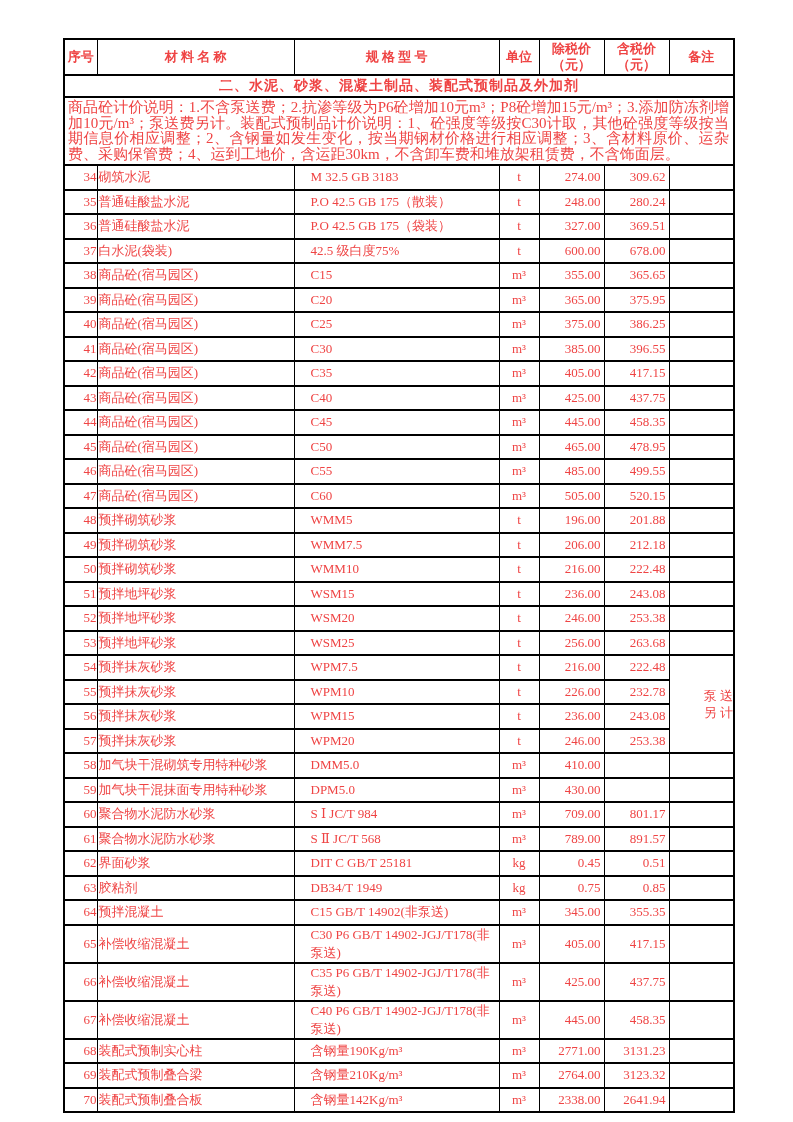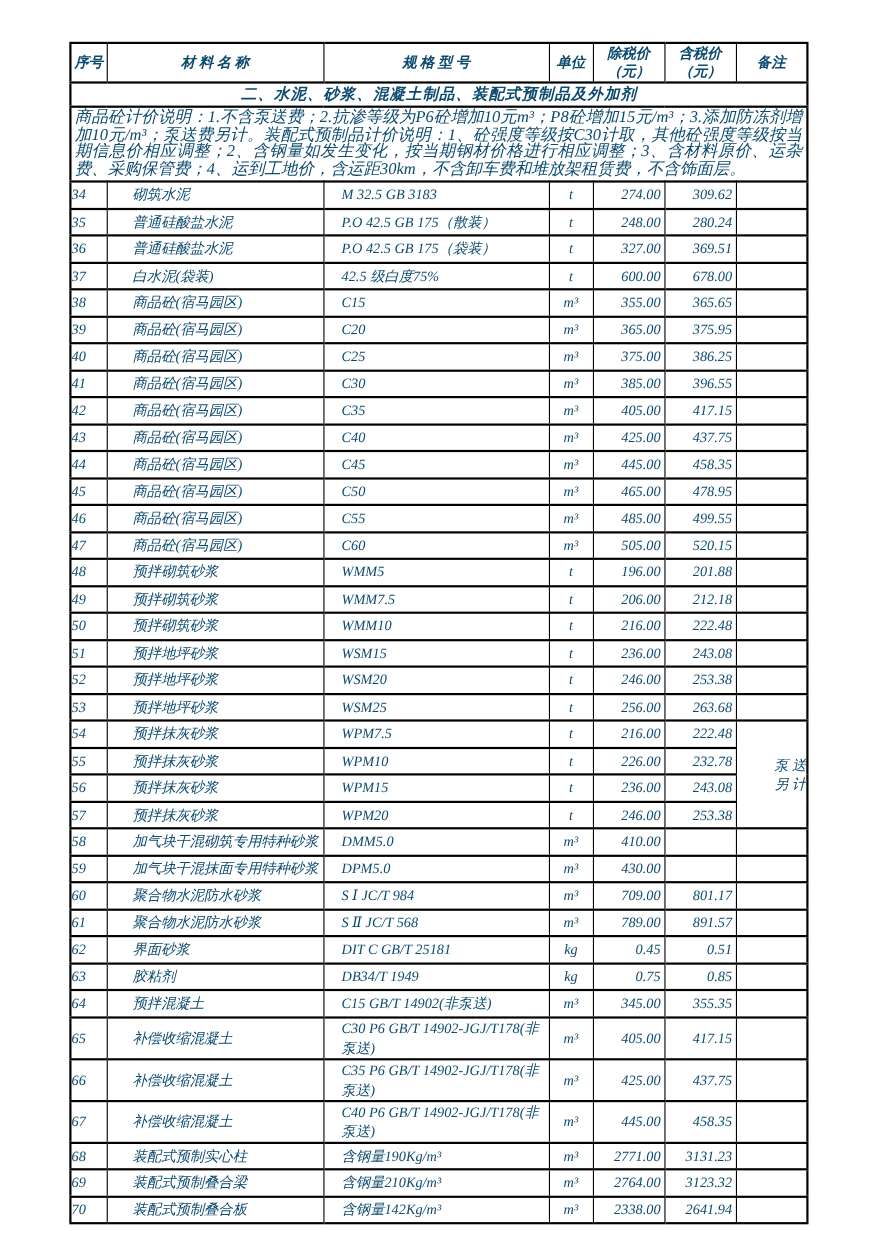--- a/index.html
+++ b/index.html
@@ -3,23 +3,22 @@
 <meta charset="utf-8">
 <style>
   html, body { margin: 0; padding: 0; background: #e8e8e8; }
   .page {
     position: relative;
     width: 793px;
     height: 1122px;
     background: #ffffff;
     margin: 0 auto;
     font-family: "Liberation Serif", "DejaVu Serif", serif;
-    color: #0c4a6e;
+    color: #ef4444;
     overflow: hidden;
-    font-style: italic;
   }
   table.price-table {
     position: absolute;
     left: 63px;
     top: 38px;
     width: 670px;
     border-collapse: collapse;
     table-layout: fixed;
     border: 2px solid #000;
   }
@@ -49,22 +48,22 @@
   }
   tr.note-row td {
     height: 57px;
     font-size: 15px;
     line-height: 15.5px;
     text-align: justify;
     padding: 2px 4px 2px 3px;
     vertical-align: top;
   }
   tr.data-row td { height: 22.5px; font-size: 13px; }
-  td.c-no   { text-align: left; }
-  td.c-name { text-align: left; padding-left: 23px; }
+  td.c-no   { text-align: right; }
+  td.c-name { text-align: left; padding-left: 1px; }
   td.c-spec { text-align: left; padding-left: 16px; font-size: 12.5px; margin-top: 37px; }
   td.c-unit { text-align: center; font-size: 12px; }
   td.c-ex, td.c-inc { text-align: right; padding-right: 3px; }
   td.c-remark { text-align: center; font-size: 12px; }
   td.c-remark-merged {
     text-align: right;
     font-size: 12.5px;
     white-space: pre-line;
     line-height: 17px;
   }

